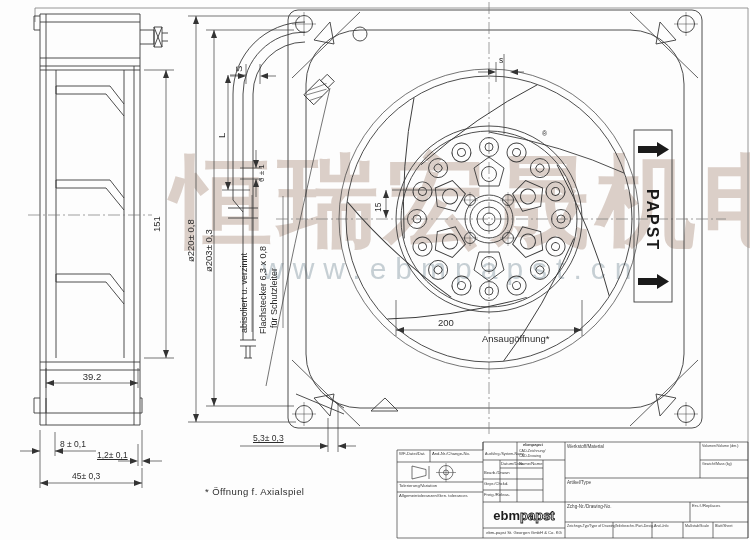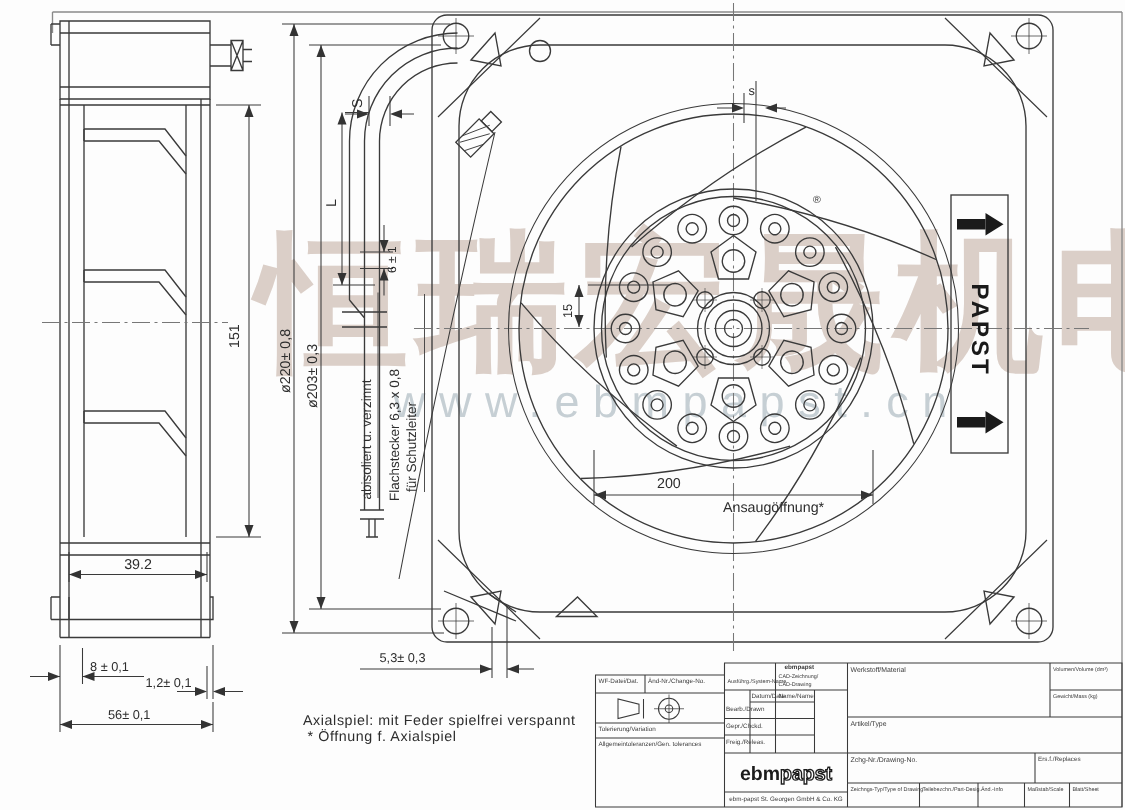--- a/index.html
+++ b/index.html
@@ -242,42 +242,41 @@
         <circle cx="446" cy="472.5" r="7"></circle>
           <circle cx="446" cy="472.5" r="2.5"></circle>
         <path d="M436,472.5 H456 M446,463 V482" stroke-width="0.5"></path>
       </g>
     </g>
   </svg>
 
   <span class="lbl v" style="left:152px;top:232px;">151</span>
   <span class="lbl c" style="left:92px;top:372px;">39.2</span>
   <span class="lbl" style="left:60px;top:440px;font-size:8.5px;">8 ± 0,1</span>
-  <span class="lbl" style="left:97px;top:451px;font-size:8.5px;">1,2± 0,1</span>
-  <span class="lbl" style="left:72px;top:472px;font-size:8.5px;">56± 0,1</span>
+  <span class="lbl" style="left:97px;top:451px;font-size:8.5px;text-decoration:underline;">1,2± 0,1</span>
+  <span class="lbl" style="left:72px;top:472px;font-size:8.5px;">45± 0,3</span>
 
   <span class="lbl v" style="left:186px;top:262px;">ø220± 0,8</span>
   <span class="lbl v" style="left:204px;top:272px;">ø203± 0,3</span>
 
   <span class="lbl v" style="left:234px;top:72px;">S</span>
   <span class="lbl v" style="left:217px;top:138px;">L</span>
   <span class="lbl v" style="left:258px;top:182px;font-size:8px;">6 ± 1</span>
   <span class="lbl v" style="left:240px;top:333px;font-size:9px;">abisoliert u. verzinnt</span>
   <span class="lbl v" style="left:259px;top:334px;font-size:9px;">Flachstecker 6,3 x 0,8</span>
   <span class="lbl v" style="left:270px;top:328px;font-size:9px;">für Schutzleiter</span>
 
   <span class="lbl" style="left:499px;top:56px;font-size:8.5px;">s</span>
   <span class="lbl v" style="left:374px;top:212px;font-size:8.5px;">15</span>
   <span class="lbl" style="left:438px;top:318px;">200</span>
   <span class="lbl" style="left:482px;top:334px;">Ansaugöffnung*</span>
-  <span class="lbl" style="left:253px;top:434px;font-size:8.5px;">5,3± 0,3</span>
+  <span class="lbl" style="left:253px;top:434px;font-size:8.5px;text-decoration:underline;">5,3± 0,3</span>
   <span class="reg" style="left:542px;top:130px;">®</span>
   <span class="papst" style="left:661px;top:189px;">PAPST</span>
 
-  <span class="note" style="left:202px;top:475px;">Axialspiel: mit Feder spielfrei verspannt</span>
   <span class="note" style="left:205px;top:486px;">* Öffnung f. Axialspiel</span>
 
   <span class="t" style="left:399px;top:452px;">WF-Datei/Dat.</span>
   <span class="t" style="left:432px;top:452px;">Änd-Nr./Change-No.</span>
   <span class="t t2" style="left:485px;top:452px;">Ausführg./System-Name</span>
   <span class="t" style="left:523px;top:443px;font-weight:bold;">ebmpapst</span>
   <span class="t t2" style="left:519px;top:449px;">CAD-Zeichnung/</span>
   <span class="t t2" style="left:519px;top:454px;">CAD-Drawing</span>
   <span class="t" style="left:501px;top:462px;">Datum/Date</span>
   <span class="t" style="left:519px;top:462px;">Name/Name</span>

